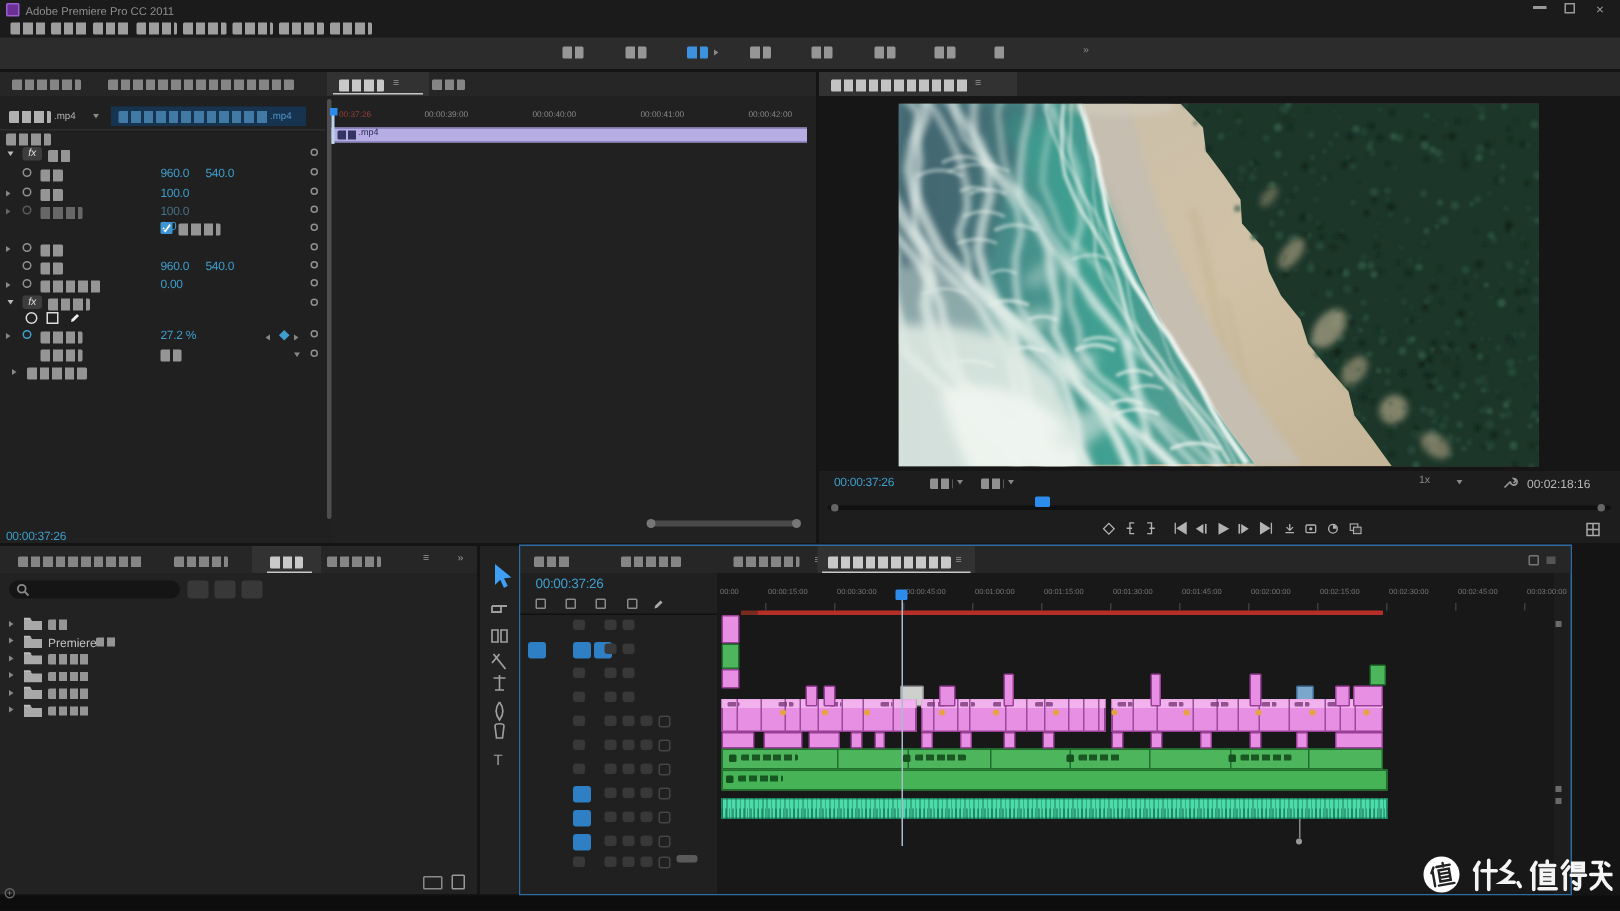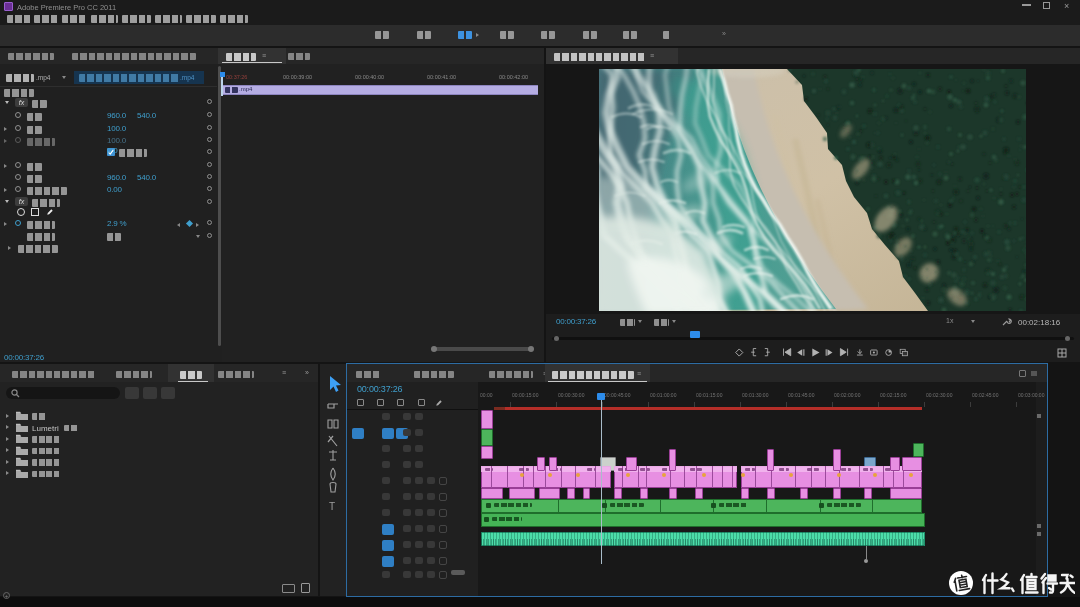--- a/index.html
+++ b/index.html
@@ -106,21 +106,21 @@
   <div class="ab" style="left:15px;top:149px;width:13px;height:9px;background:#3d3d3d;border-radius:2px;color:#ddd;font-size:7px;font-style:italic;text-align:center;line-height:9px">fx</div>
   <div class="z" style="left:32px;top:151px;width:28px;--c:#9f9f9f"></div>
   <div class="ab" style="left:17px;top:160px;width:8px;height:8px;border:1.5px solid #ddd;border-radius:50%"></div>
   <div class="ab" style="left:31px;top:160px;width:8px;height:8px;border:1.5px solid #ddd"></div>
   <svg class="pen" style="left:46.0px;top:160.0px" width="9" height="9" viewBox="0 0 9 9">
       <path d="M1.5,7.5 L2,5.5 L6,1.5 L7.5,3 L3.5,7 Z" fill="#eee"></path>
     </svg>
   <div class="ar" style="left:4.0px;top:173.5px;border-left-color:#888"></div>
   <div class="circ" style="left:15px;top:172px;border-color:#3f9ecc"></div>
   <div class="z" style="left:27px;top:173px;width:28px;--c:#9f9f9f"></div>
-  <div class="tc" style="left:107px;top:171px">2.9 %</div>
+  <div class="tc" style="left:107px;top:171px">27.2 %</div>
   <div class="al" style="left:177.0px;top:174.5px;border-right-color:#888"></div>
   <div class="ab" style="left:187.0px;top:173.0px;width:5px;height:5px;background:#3f9ecc;transform:rotate(45deg)"></div>
   <div class="ar" style="left:196.0px;top:174.5px;border-left-color:#888"></div>
   <div class="z" style="left:27px;top:185px;width:28px;--c:#9f9f9f"></div>
   <div class="z" style="left:107px;top:185px;width:14px;--c:#9f9f9f"></div>
   <div class="ad" style="left:196.0px;top:187.0px;border-top-color:#888"></div>
   <div class="ar" style="left:8.0px;top:197.5px;border-left-color:#888"></div>
   <div class="z" style="left:18px;top:197px;width:40px;--c:#9f9f9f"></div>
 
   <div class="circ" style="left:207px;top:51px;width:5px;height:5px"></div>
@@ -798,21 +798,21 @@
       <svg class="ab" style="left:16px;top:47px" width="12" height="9" viewBox="0 0 12 9">
         <path d="M0,1.5 L4,1.5 L5.5,3 L12,3 L12,9 L0,9 Z" fill="#a9a9a9"></path>
         <path d="M0,0.8 L4,0.8 L5,2 L0,2 Z" fill="#bdbdbd"></path>
       </svg>
       <div class="zs" style="left:32px;top:49px;width:14px;--c:#9f9f9f"></div>
       <div class="ar" style="left:6.0px;top:61.0px;border-left-color:#8a8a8a"></div>
       <svg class="ab" style="left:16px;top:58.5px" width="12" height="9" viewBox="0 0 12 9">
         <path d="M0,1.5 L4,1.5 L5.5,3 L12,3 L12,9 L0,9 Z" fill="#a9a9a9"></path>
         <path d="M0,0.8 L4,0.8 L5,2 L0,2 Z" fill="#bdbdbd"></path>
       </svg>
-      <div class="ab" style="left:32px;top:59.5px;font-size:8px;color:#c4c4c4">Lumetri</div>
+      <div class="ab" style="left:32px;top:59.5px;font-size:8px;color:#c4c4c4">Premiere</div>
       <div class="zs" style="left:64px;top:60.5px;width:14px;--c:#9f9f9f"></div>
       <div class="ar" style="left:6.0px;top:72.5px;border-left-color:#8a8a8a"></div>
       <svg class="ab" style="left:16px;top:70px" width="12" height="9" viewBox="0 0 12 9">
         <path d="M0,1.5 L4,1.5 L5.5,3 L12,3 L12,9 L0,9 Z" fill="#a9a9a9"></path>
         <path d="M0,0.8 L4,0.8 L5,2 L0,2 Z" fill="#bdbdbd"></path>
       </svg>
       <div class="zs" style="left:32px;top:72px;width:28px;--c:#9f9f9f"></div>
       <div class="ar" style="left:6.0px;top:84.0px;border-left-color:#8a8a8a"></div>
       <svg class="ab" style="left:16px;top:81.5px" width="12" height="9" viewBox="0 0 12 9">
         <path d="M0,1.5 L4,1.5 L5.5,3 L12,3 L12,9 L0,9 Z" fill="#a9a9a9"></path>

